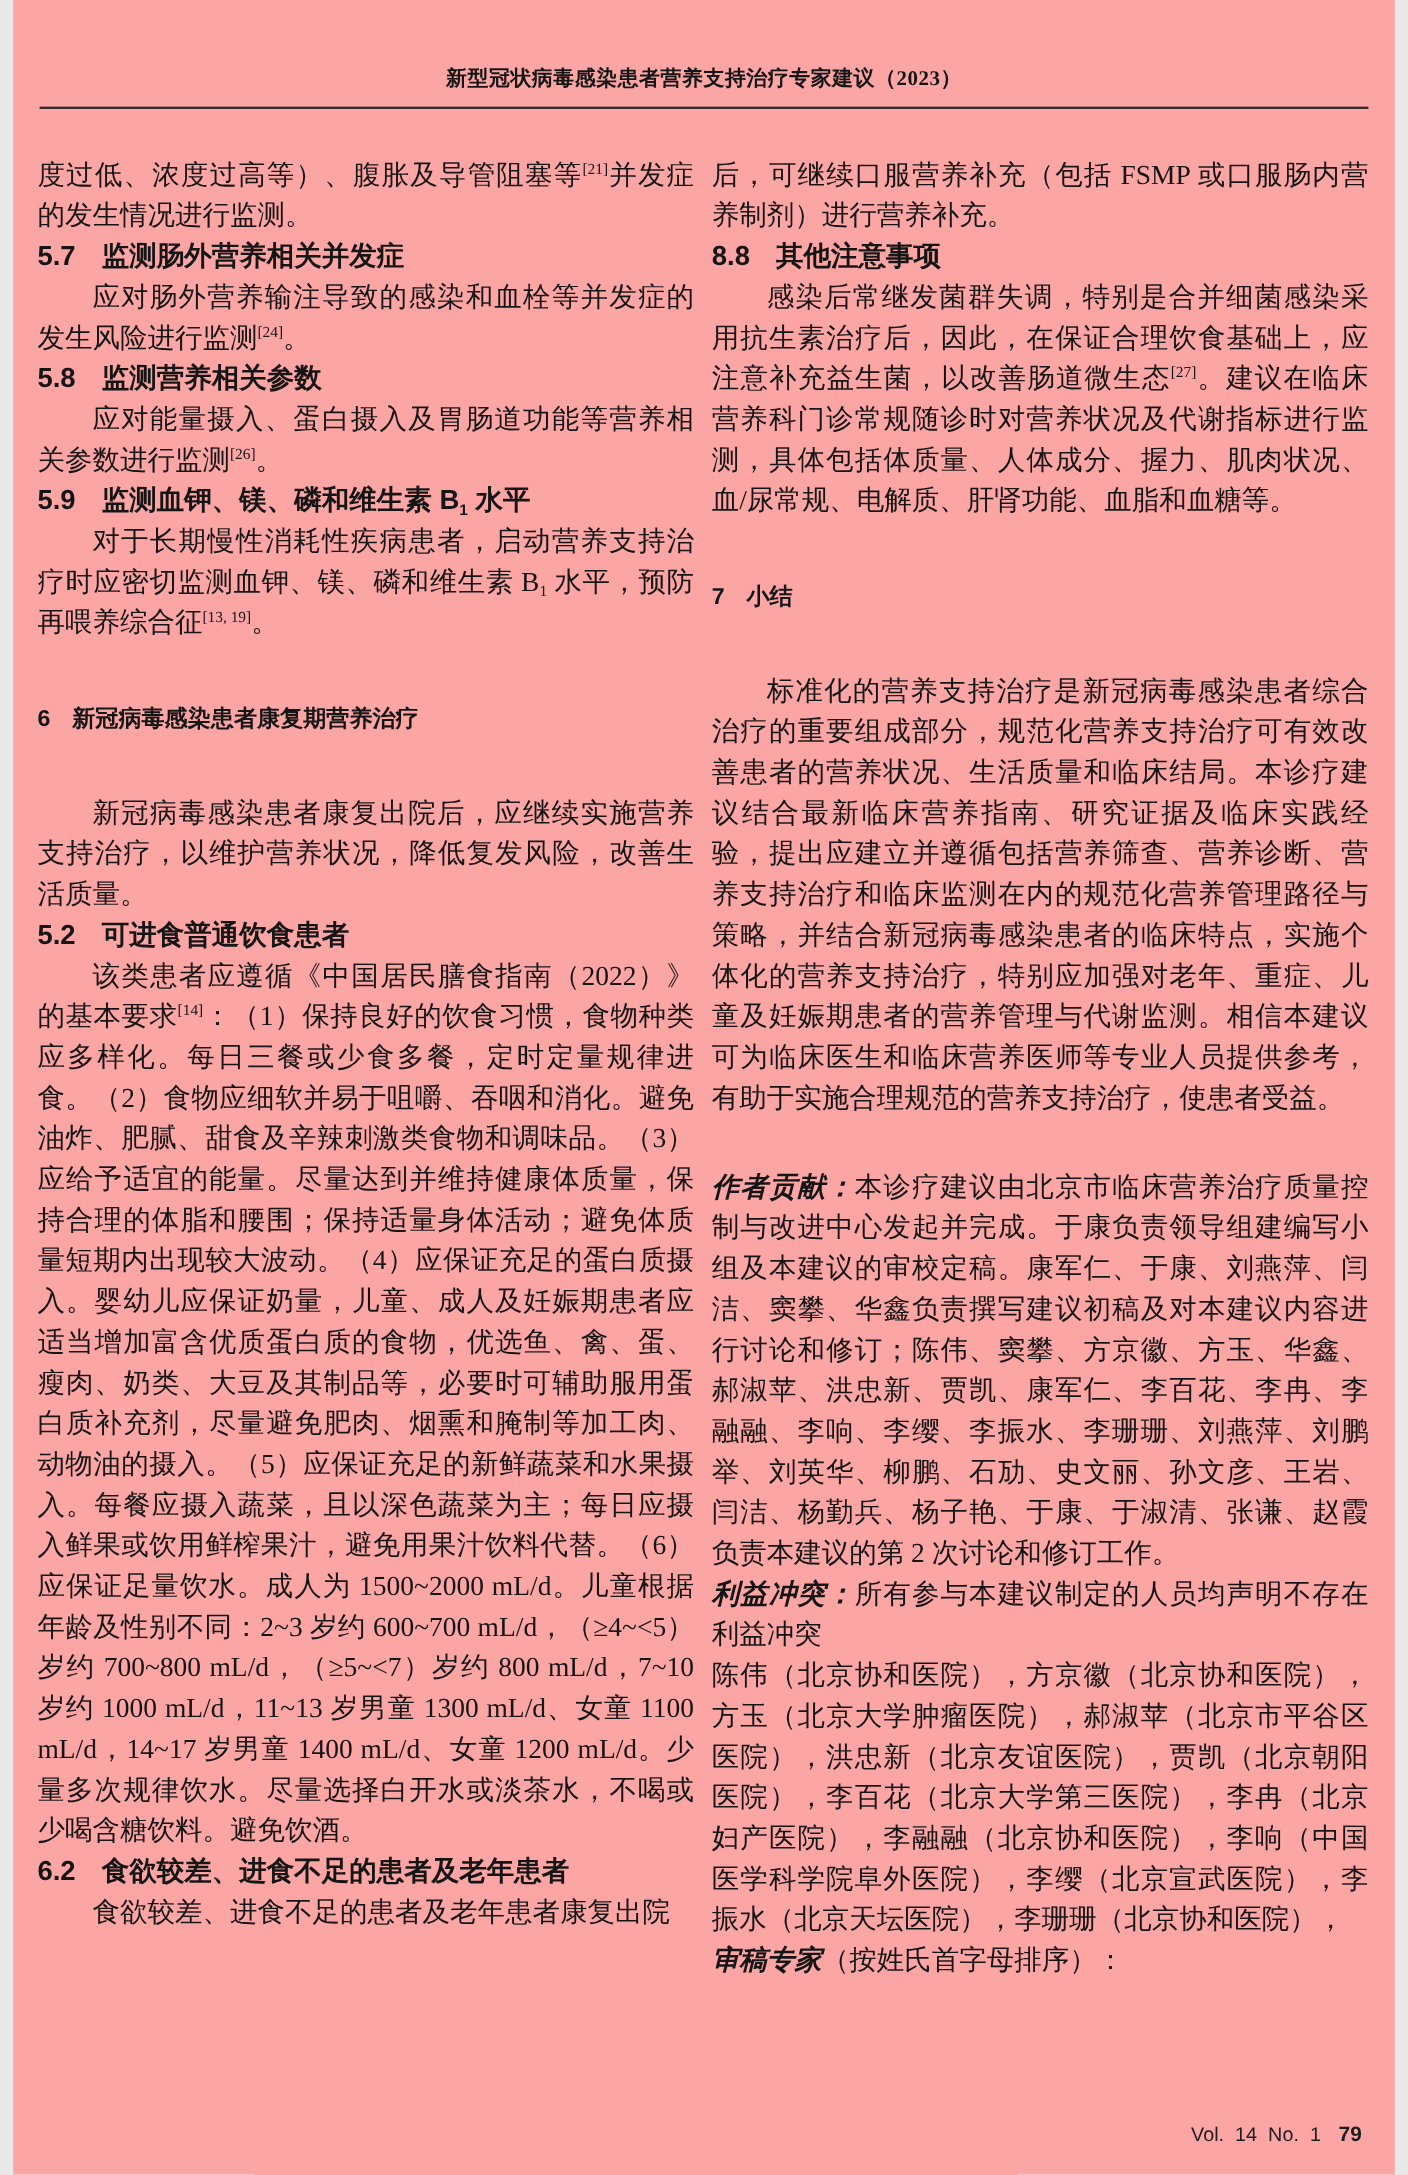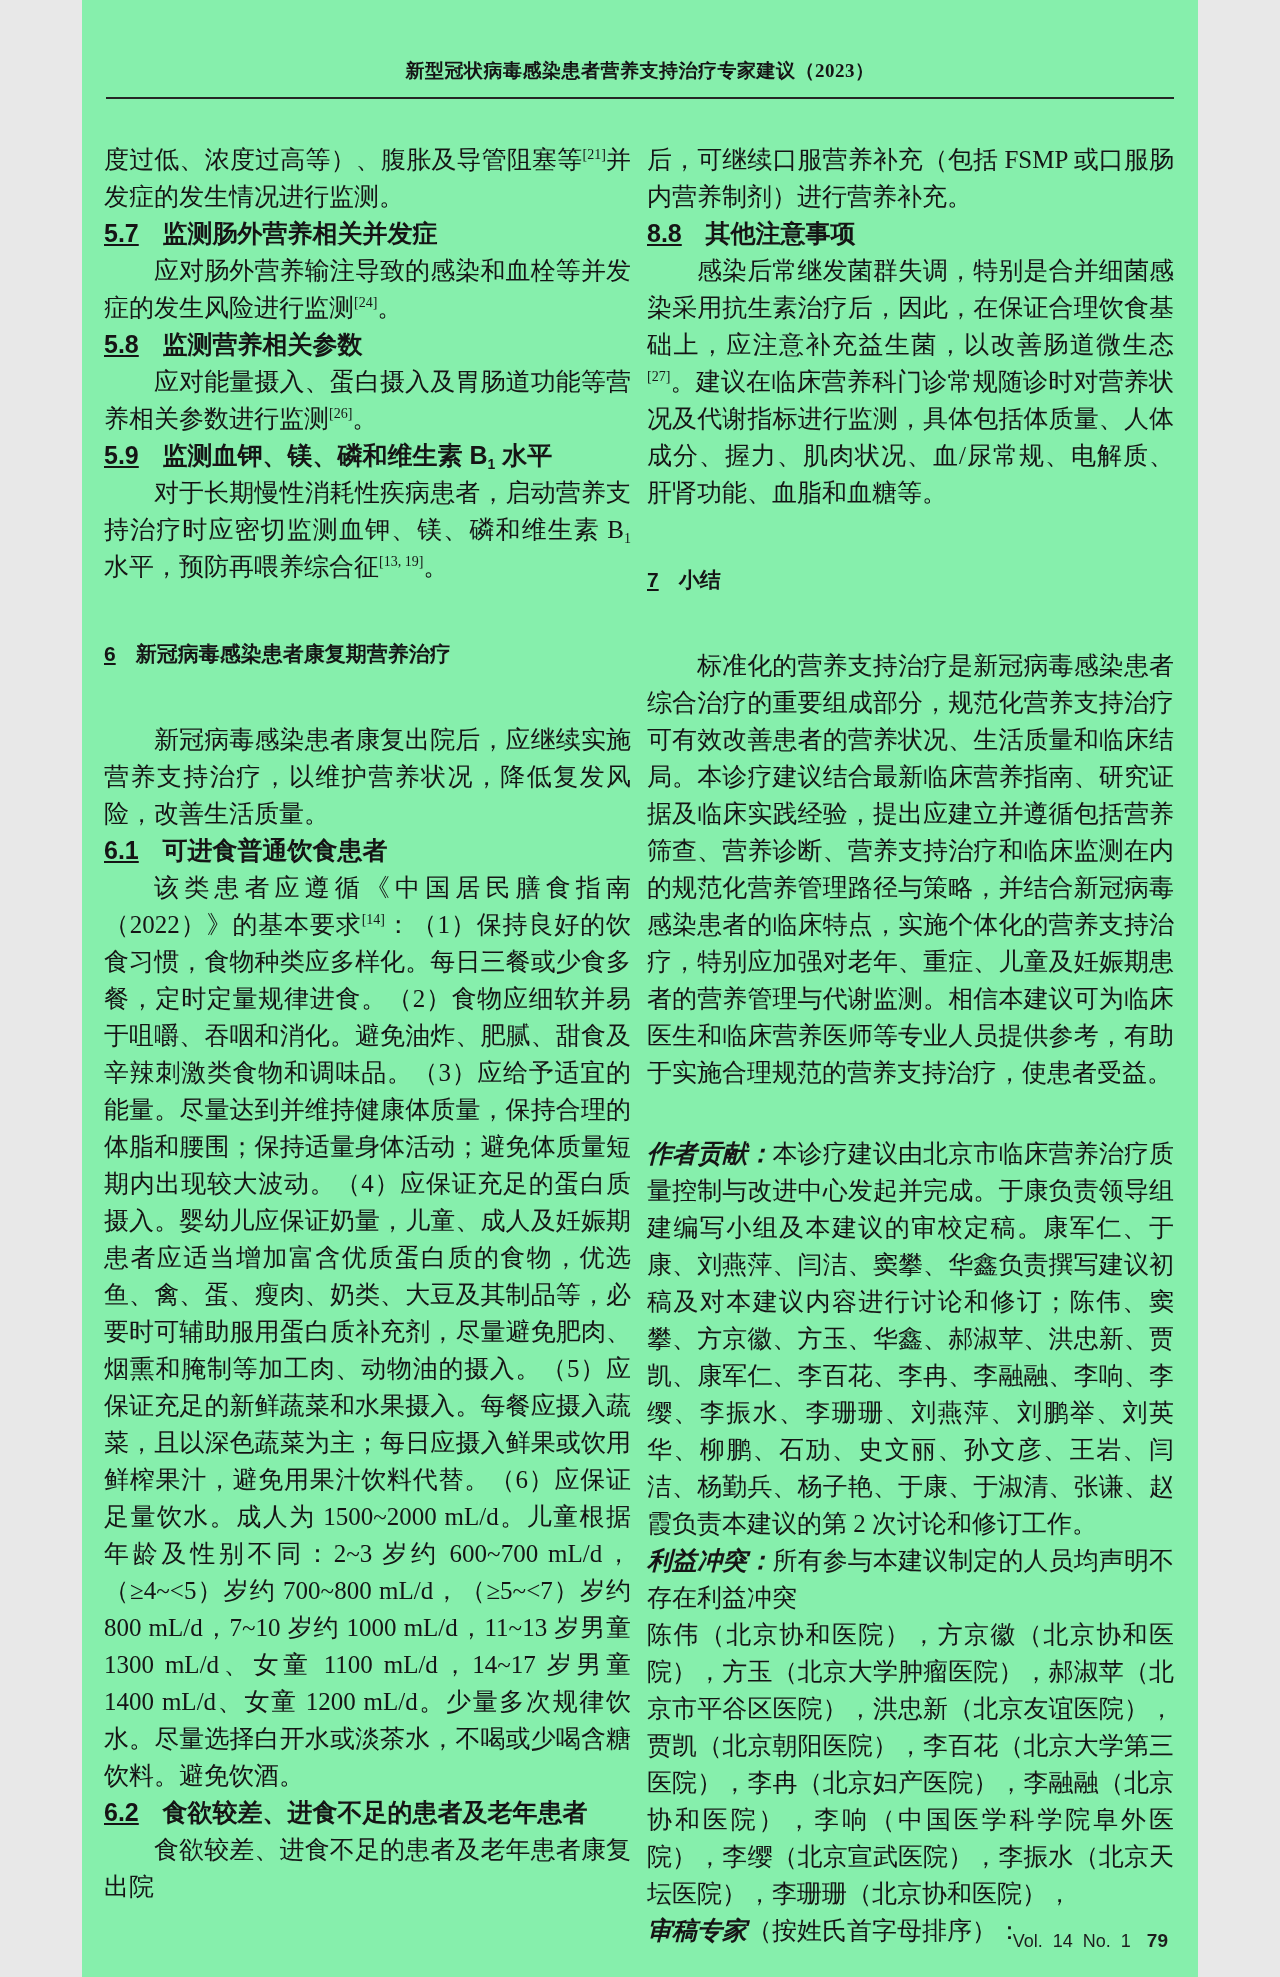--- a/index.html
+++ b/index.html
@@ -1,21 +1,21 @@
 <!DOCTYPE html>
 <html><head>
 <meta charset="utf-8">
 <style>
   html, body { margin: 0; padding: 0; background: #e8e8e8; }
   .page {
     position: relative;
-    width: 1116px;
+    width: 1256px;
     height: 1977px;
     margin: 0 auto;
-    background: #86efac;
+    background: #fca5a5;
     color: #151515;
     font-family: "Liberation Serif", "DejaVu Serif", serif;
     overflow: hidden;
     box-sizing: border-box;
   }
   .running-head {
     padding-top: 58px;
     text-align: center;
     font-size: 19px;
     font-weight: bold;
@@ -47,21 +47,21 @@
     font-weight: bold;
     font-family: "Liberation Sans", "DejaVu Sans", sans-serif;
   }
   h2.sec {
     margin: 48px 0 46px 0;
     font-size: 21px;
     line-height: 42px;
     font-weight: bold;
     font-family: "Liberation Sans", "DejaVu Sans", sans-serif;
   }
-  .num { margin-right: 0.95em; text-decoration: underline; }
+  .num { margin-right: 0.95em; }
   sup.ref {
     font-size: 14px;
     line-height: 0;
     vertical-align: 9px;
     letter-spacing: 0;
   }
   sub.vsub {
     font-size: 14px;
     line-height: 0;
     vertical-align: -5px;
@@ -99,21 +99,21 @@
     <section class="col">
         <p class="body">度过低、浓度过高等）、腹胀及导管阻塞等<sup class="ref">[21]</sup>并发症的发生情况进行监测。</p>
         <h3 class="subsec"><span class="num">5.7</span>监测肠外营养相关并发症</h3>
         <p class="body ind">应对肠外营养输注导致的感染和血栓等并发症的发生风险进行监测<sup class="ref">[24]</sup>。</p>
         <h3 class="subsec"><span class="num">5.8</span>监测营养相关参数</h3>
         <p class="body ind">应对能量摄入、蛋白摄入及胃肠道功能等营养相关参数进行监测<sup class="ref">[26]</sup>。</p>
         <h3 class="subsec"><span class="num">5.9</span>监测血钾、镁、磷和维生素 B<sub class="vsub">1</sub> 水平</h3>
         <p class="body ind">对于长期慢性消耗性疾病患者，启动营养支持治疗时应密切监测血钾、镁、磷和维生素 B<sub class="vsub">1</sub> 水平，预防再喂养综合征<sup class="ref">[13, 19]</sup>。</p>
         <h2 class="sec"><span class="num">6</span>新冠病毒感染患者康复期营养治疗</h2>
         <p class="body ind">新冠病毒感染患者康复出院后，应继续实施营养支持治疗，以维护营养状况，降低复发风险，改善生活质量。</p>
-        <h3 class="subsec"><span class="num">6.1</span>可进食普通饮食患者</h3>
+        <h3 class="subsec"><span class="num">5.2</span>可进食普通饮食患者</h3>
         <p class="body ind">该类患者应遵循《中国居民膳食指南（2022）》的基本要求<sup class="ref">[14]</sup>：（1）保持良好的饮食习惯，食物种类应多样化。每日三餐或少食多餐，定时定量规律进食。（2）食物应细软并易于咀嚼、吞咽和消化。避免油炸、肥腻、甜食及辛辣刺激类食物和调味品。（3）应给予适宜的能量。尽量达到并维持健康体质量，保持合理的体脂和腰围；保持适量身体活动；避免体质量短期内出现较大波动。（4）应保证充足的蛋白质摄入。婴幼儿应保证奶量，儿童、成人及妊娠期患者应适当增加富含优质蛋白质的食物，优选鱼、禽、蛋、瘦肉、奶类、大豆及其制品等，必要时可辅助服用蛋白质补充剂，尽量避免肥肉、烟熏和腌制等加工肉、动物油的摄入。（5）应保证充足的新鲜蔬菜和水果摄入。每餐应摄入蔬菜，且以深色蔬菜为主；每日应摄入鲜果或饮用鲜榨果汁，避免用果汁饮料代替。（6）应保证足量饮水。成人为 1500~2000 mL/d。儿童根据年龄及性别不同：2~3 岁约 600~700 mL/d，（≥4~&lt;5）岁约 700~800 mL/d，（≥5~&lt;7）岁约 800 mL/d，7~10 岁约 1000 mL/d，11~13 岁男童 1300 mL/d、女童 1100 mL/d，14~17 岁男童 1400 mL/d、女童 1200 mL/d。少量多次规律饮水。尽量选择白开水或淡茶水，不喝或少喝含糖饮料。避免饮酒。</p>
         <h3 class="subsec"><span class="num">6.2</span>食欲较差、进食不足的患者及老年患者</h3>
         <p class="body ind">食欲较差、进食不足的患者及老年患者康复出院</p>
       </section>
     <section class="col">
         <p class="body">后，可继续口服营养补充（包括 FSMP 或口服肠内营养制剂）进行营养补充。</p>
         <h3 class="subsec"><span class="num">8.8</span>其他注意事项</h3>
         <p class="body ind">感染后常继发菌群失调，特别是合并细菌感染采用抗生素治疗后，因此，在保证合理饮食基础上，应注意补充益生菌，以改善肠道微生态<sup class="ref">[27]</sup>。建议在临床营养科门诊常规随诊时对营养状况及代谢指标进行监测，具体包括体质量、人体成分、握力、肌肉状况、血/尿常规、电解质、肝肾功能、血脂和血糖等。</p>
         <h2 class="sec"><span class="num">7</span>小结</h2>
         <p class="body ind">标准化的营养支持治疗是新冠病毒感染患者综合治疗的重要组成部分，规范化营养支持治疗可有效改善患者的营养状况、生活质量和临床结局。本诊疗建议结合最新临床营养指南、研究证据及临床实践经验，提出应建立并遵循包括营养筛查、营养诊断、营养支持治疗和临床监测在内的规范化营养管理路径与策略，并结合新冠病毒感染患者的临床特点，实施个体化的营养支持治疗，特别应加强对老年、重症、儿童及妊娠期患者的营养管理与代谢监测。相信本建议可为临床医生和临床营养医师等专业人员提供参考，有助于实施合理规范的营养支持治疗，使患者受益。</p>

